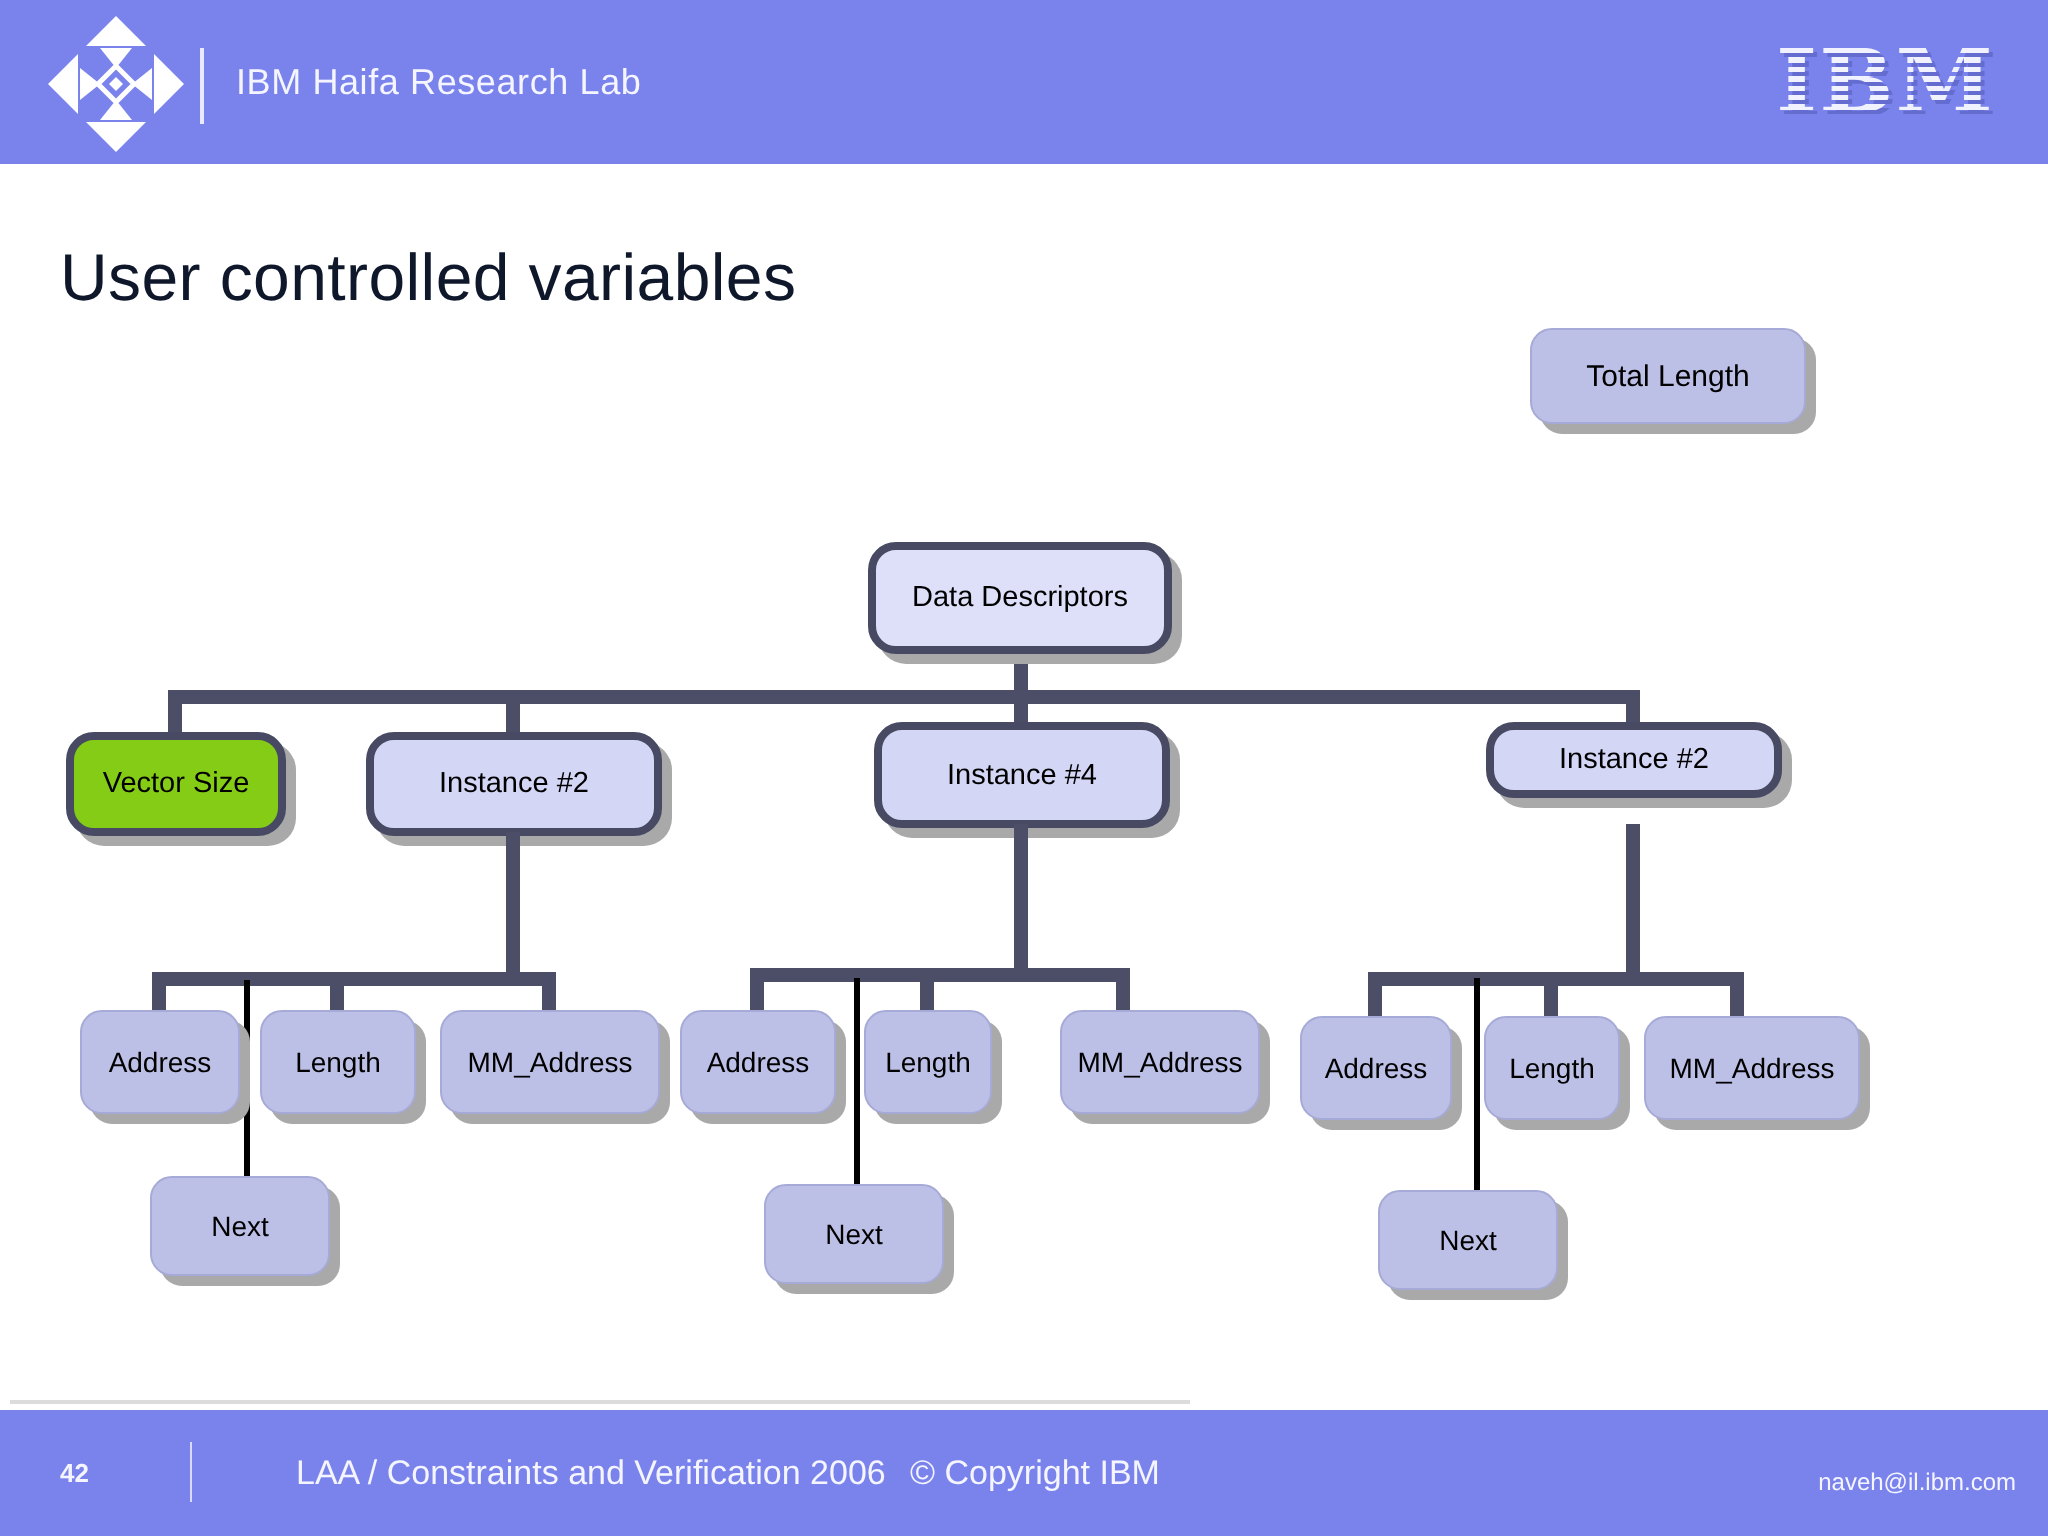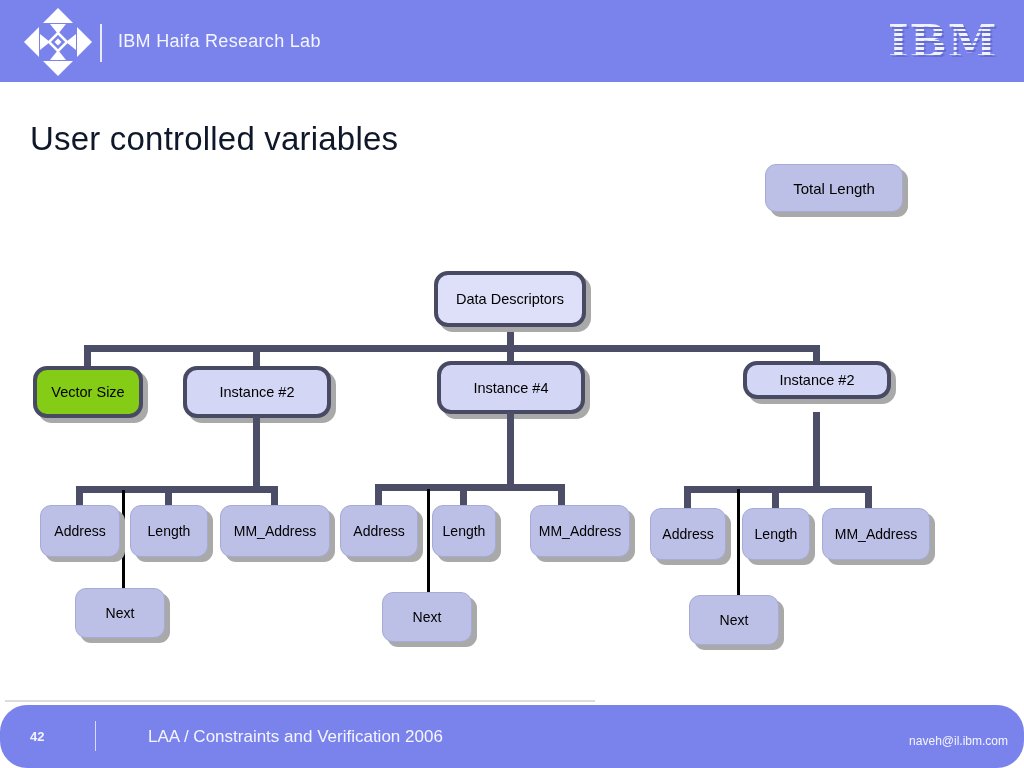--- a/index.html
+++ b/index.html
@@ -34,21 +34,21 @@
   .root{background:#dde0f8;}
   .yellow{background:#84cc16;}
 
   
   .hline,.vline{position:absolute;background:#4b4e66;}
   .thinline{position:absolute;background:#000000;width:3px;}
 
   
   .rule{position:absolute;left:5px;top:700px;width:590px;height:2px;background:#dcdcdc;}
   .bottom-bar{position:absolute;left:0;top:705px;width:1024px;height:63px;background:#7a83ec;
-              color:#f4f5ff;border-radius:27px;}
+              color:#f4f5ff;}
   .slide-num{position:absolute;left:30px;top:0;height:63px;display:flex;align-items:center;
              font-size:13px;font-weight:bold;}
   .foot-sep{position:absolute;left:95px;top:16px;width:1px;height:30px;background:#d8dbff;}
   .foot-course{position:absolute;left:116px;top:0;height:63px;display:flex;align-items:center;font-size:17px;margin-left:32px;}
   .foot-copy{position:absolute;left:455px;top:0;height:63px;display:flex;align-items:center;font-size:17px;}
   .foot-mail{position:absolute;right:16px;top:0;height:72px;display:flex;align-items:center;font-size:12px;}
 </style>
 </head>
 <body>
 
@@ -125,16 +125,17 @@
   <div class="node leaf" style="left:650px;top:508px;width:76px;height:52px;">Address</div>
   <div class="node leaf" style="left:742px;top:508px;width:68px;height:52px;">Length</div>
   <div class="node leaf" style="left:822px;top:508px;width:108px;height:52px;">MM_Address</div>
   <div class="node leaf" style="left:689px;top:595px;width:90px;height:50px;">Next</div>
 
   <div class="rule"></div>
   <div class="bottom-bar">
     <div class="slide-num">42</div>
     <div class="foot-sep"></div>
     <div class="foot-course">LAA / Constraints and Verification 2006</div>
+    <div class="foot-copy">© Copyright IBM</div>
     <div class="foot-mail">naveh@il.ibm.com</div>
   </div>
 
 </div>
 
 </body></html>

